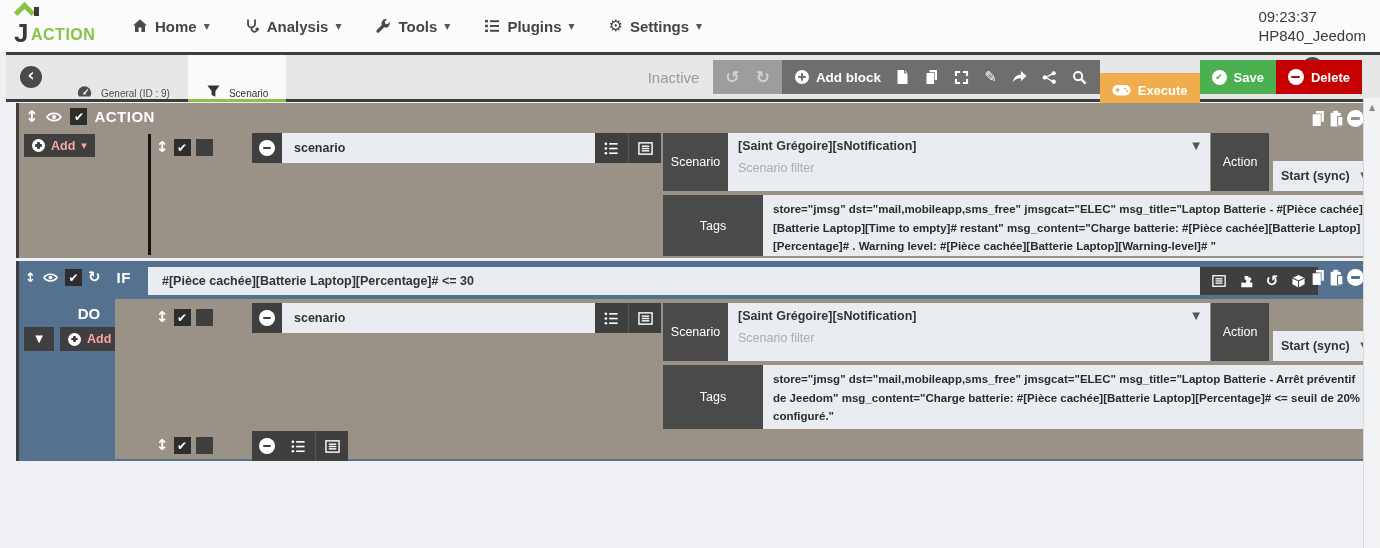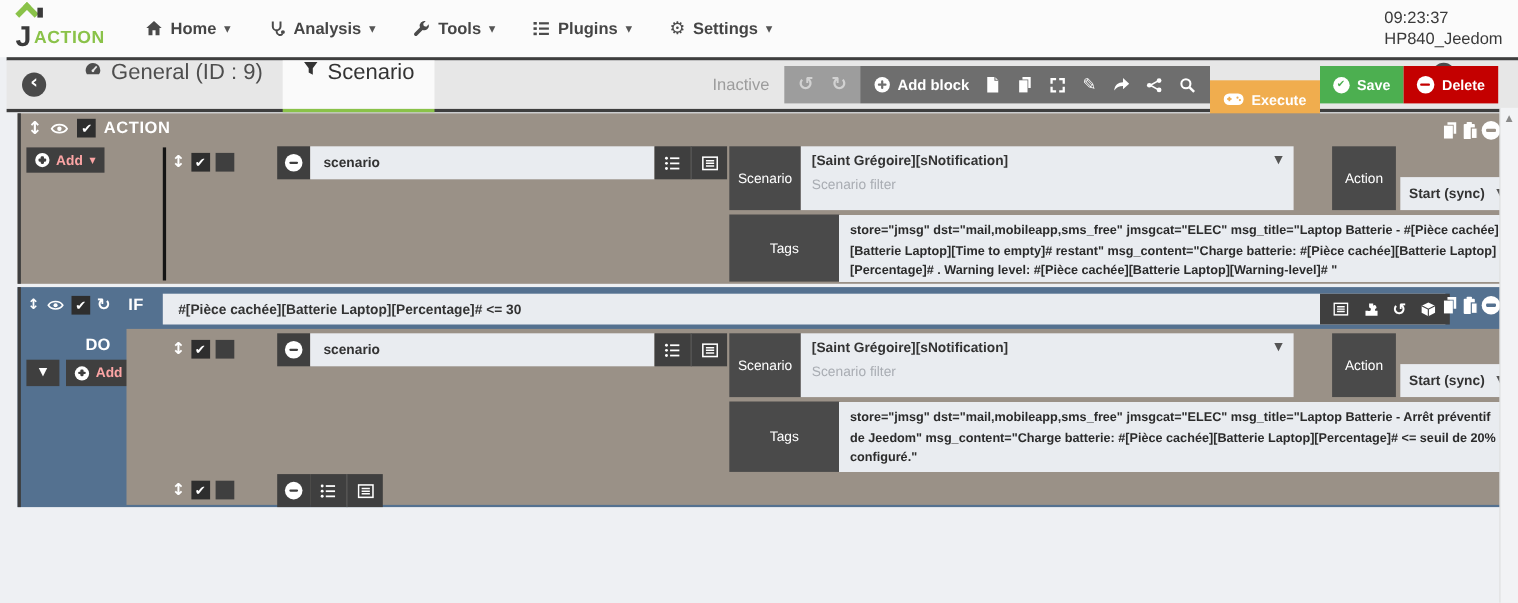--- a/index.html
+++ b/index.html
@@ -45,21 +45,21 @@
 .badge.orange { background:#f0ad4e; max-width:46px; overflow:hidden; white-space:nowrap; }
 .badge.red { background:#c40000; }
 .clockbox { text-align:left; line-height:1.25; font-size:15px; color:#3a3a3a; max-width:110px; overflow:hidden; white-space:nowrap; }
 .help-btn { width:21px; height:21px; border-radius:50%; background:#4a4a4a; color:#fff; display:flex; align-items:center; justify-content:center; font-size:13px; font-weight:bold; cursor:pointer; flex:none; }
 
 
 .bar-dark { height:3px; background:#3e3e3e; margin-left:6px; }
 .tab-strip { height:44px; background:#e7e7e7; margin-left:6px; display:flex; align-items:center; padding-right:18px; }
 .back-btn { width:22px; height:22px; border-radius:50%; background:#4a4a4a; color:#fff; margin:0 16px 0 14px; display:flex; align-items:center; justify-content:center; cursor:pointer; flex:none; }
 .back-btn .gi { font-size:17px; margin-top:-3px; }
-.tab { height:44px; display:flex; align-items:flex-start; gap:8px; padding:0 18px; font-size:20px; color:#4e4e4e; cursor:pointer; position:relative; }
+.tab { height:44px; display:flex; align-items:flex-end; gap:8px; padding:0 18px; font-size:10px; color:#4e4e4e; cursor:pointer; position:relative; }
 .tab.active { background:#fafafa; color:#333; }
 .tab.active::after { content:""; position:absolute; left:0; right:0; bottom:-3px; height:3px; background:#8ac249; z-index:2; }
 .tb-right { margin-left:auto; display:flex; align-items:center; height:34px;justify-content:space-between; }
 .status-txt { color:#9c9c9c; font-size:15px; margin-right:14px; }
 .seg { height:34px; display:flex; align-items:center; }
 .seg-undo { background:#9d9d9d; color:#d2d2d2; gap:16px; padding:0 12px; }
 .seg-undo .gi { font-size:17px; cursor:pointer; }
 .seg-dark { background:#6e6e6e; color:#fff; gap:15px; padding:0 13px; }
 .seg-dark .tool { cursor:pointer; display:flex; align-items:center; gap:6px; }
 .seg-dark .g-pencil { font-size:15px; }
@@ -90,21 +90,21 @@
 .cluster { position:absolute; display:flex; height:30px; }
 .minus-block { width:30px; background:#3f3f3f; display:flex; align-items:center; justify-content:center; flex:none; }
 .name-input { width:313px; border:none; background:#e9ecf0; font-family:"Liberation Sans",sans-serif; font-weight:bold; font-size:12.5px; color:#333; padding:0 12px; outline:none; }
 .lbtn { width:33px; background:#3f3f3f; color:#fff; display:flex; align-items:center; justify-content:center; cursor:pointer; flex:none; }
 .lbtn + .lbtn { border-left:1px solid #555; }
 .fgroup { position:absolute; display:flex; }
 .flabel { background:#4a4a4a; color:#fff; font-size:12.5px; display:flex; align-items:center; justify-content:center; flex:none; }
 .sc-label { width:65px; height:58px; }
 .ac-label { width:58px; height:58px; }
 .tg-label { width:100px; }
-.sc-body { width:448px; height:58px; background:#e9ecf0; padding:6px 10px 4px; }
+.sc-body { width:482px; height:58px; background:#e9ecf0; padding:6px 10px 4px; }
 .sel-row { display:flex; align-items:flex-start; justify-content:space-between; font-weight:bold; font-size:12.5px; color:#333; cursor:pointer; }
 .sel-row .gi { color:#555; font-size:10px; margin-top:2px; }
 .filter-input { width:100%; border:none; background:transparent; font-family:"Liberation Sans",sans-serif; font-size:12.5px; color:#333; margin-top:8px; outline:none; }
 .filter-input::placeholder { color:#a9adb3; }
 .mini-select { position:absolute; width:103px; height:30px; background:#e9ecf0; display:flex; align-items:center; justify-content:space-between; padding:0 8px; font-weight:bold; font-size:12.5px; color:#333; cursor:pointer; }
 .mini-select .gi { color:#555; font-size:10px; }
 .tags-ta { border:none; background:#e9ecf0; font-family:"Liberation Sans",sans-serif; font-weight:bold; font-size:11.5px; line-height:1.62; color:#2b2b2b; padding:5px 10px; resize:none; outline:none; position:absolute; }
 .ta-wrap { position:absolute; }
 .ta-wrap .tags-ta { position:static; width:100%; height:100%; }
 .ta-wrap::after { content:""; position:absolute; right:2px; bottom:2px; width:9px; height:9px; pointer-events:none;

